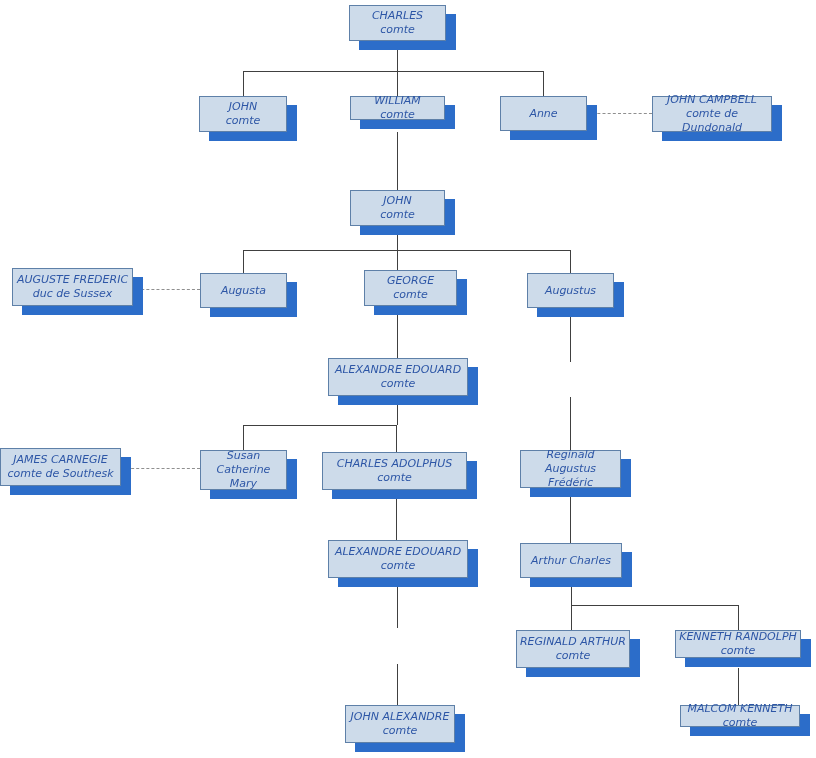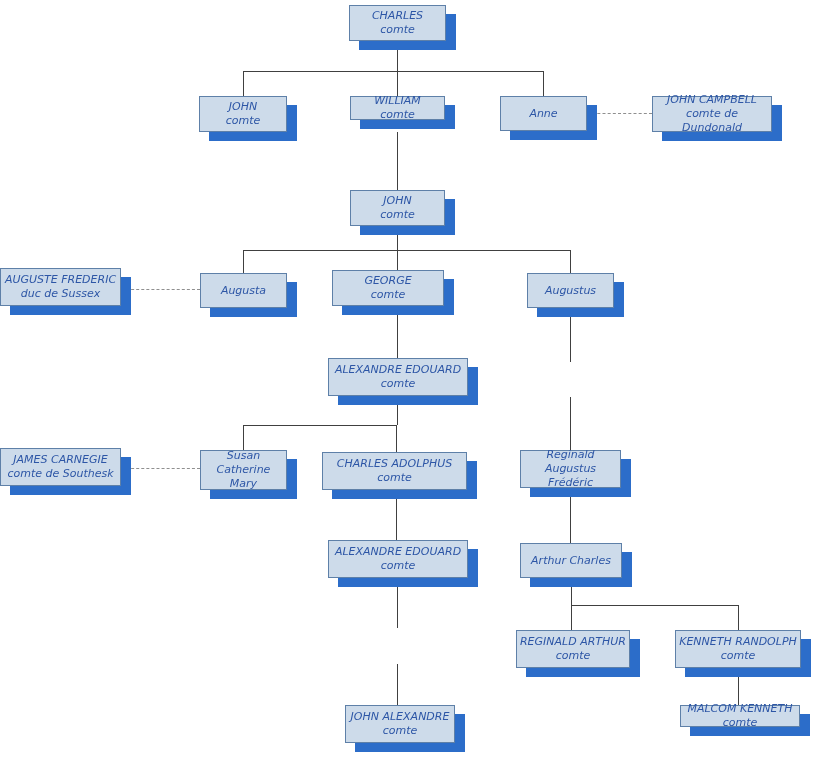--- a/index.html
+++ b/index.html
@@ -92,30 +92,30 @@
   <div class="node" style="left:652px;top:96px;width:120px;height:36px">
     <div>JOHN CAMPBELL</div>
     <div>comte de Dundonald</div>
   </div>
 
   <div class="node" style="left:350px;top:190px;width:95px;height:36px">
     <div>JOHN</div>
     <div>comte</div>
   </div>
 
-  <div class="node" style="left:0px;top:268px;width:121px;height:38px">
+  <div class="node" style="left:12px;top:268px;width:121px;height:38px">
     <div>AUGUSTE FREDERIC</div>
     <div>duc de Sussex</div>
   </div>
 
   <div class="node" style="left:200px;top:273px;width:87px;height:35px">
     <div>Augusta</div>
   </div>
 
-  <div class="node" style="left:332px;top:270px;width:112px;height:36px">
+  <div class="node" style="left:364px;top:270px;width:93px;height:36px">
     <div>GEORGE</div>
     <div>comte</div>
   </div>
 
   <div class="node" style="left:527px;top:273px;width:87px;height:35px">
     <div>Augustus</div>
   </div>
 
   <div class="node" style="left:328px;top:358px;width:140px;height:38px">
     <div>ALEXANDRE EDOUARD</div>
@@ -151,21 +151,21 @@
   <div class="node" style="left:520px;top:543px;width:102px;height:35px">
     <div>Arthur Charles</div>
   </div>
 
 
   <div class="node" style="left:516px;top:630px;width:114px;height:38px">
     <div>REGINALD ARTHUR</div>
     <div>comte</div>
   </div>
 
-  <div class="node" style="left:675px;top:630px;width:126px;height:38px">
+  <div class="node" style="left:675px;top:630px;width:126px;height:28px">
     <div>KENNETH RANDOLPH</div>
     <div>comte</div>
   </div>
 
   <div class="node" style="left:345px;top:705px;width:110px;height:38px">
     <div>JOHN ALEXANDRE</div>
     <div>comte</div>
   </div>
 
   <div class="node" style="left:680px;top:705px;width:120px;height:22px">

